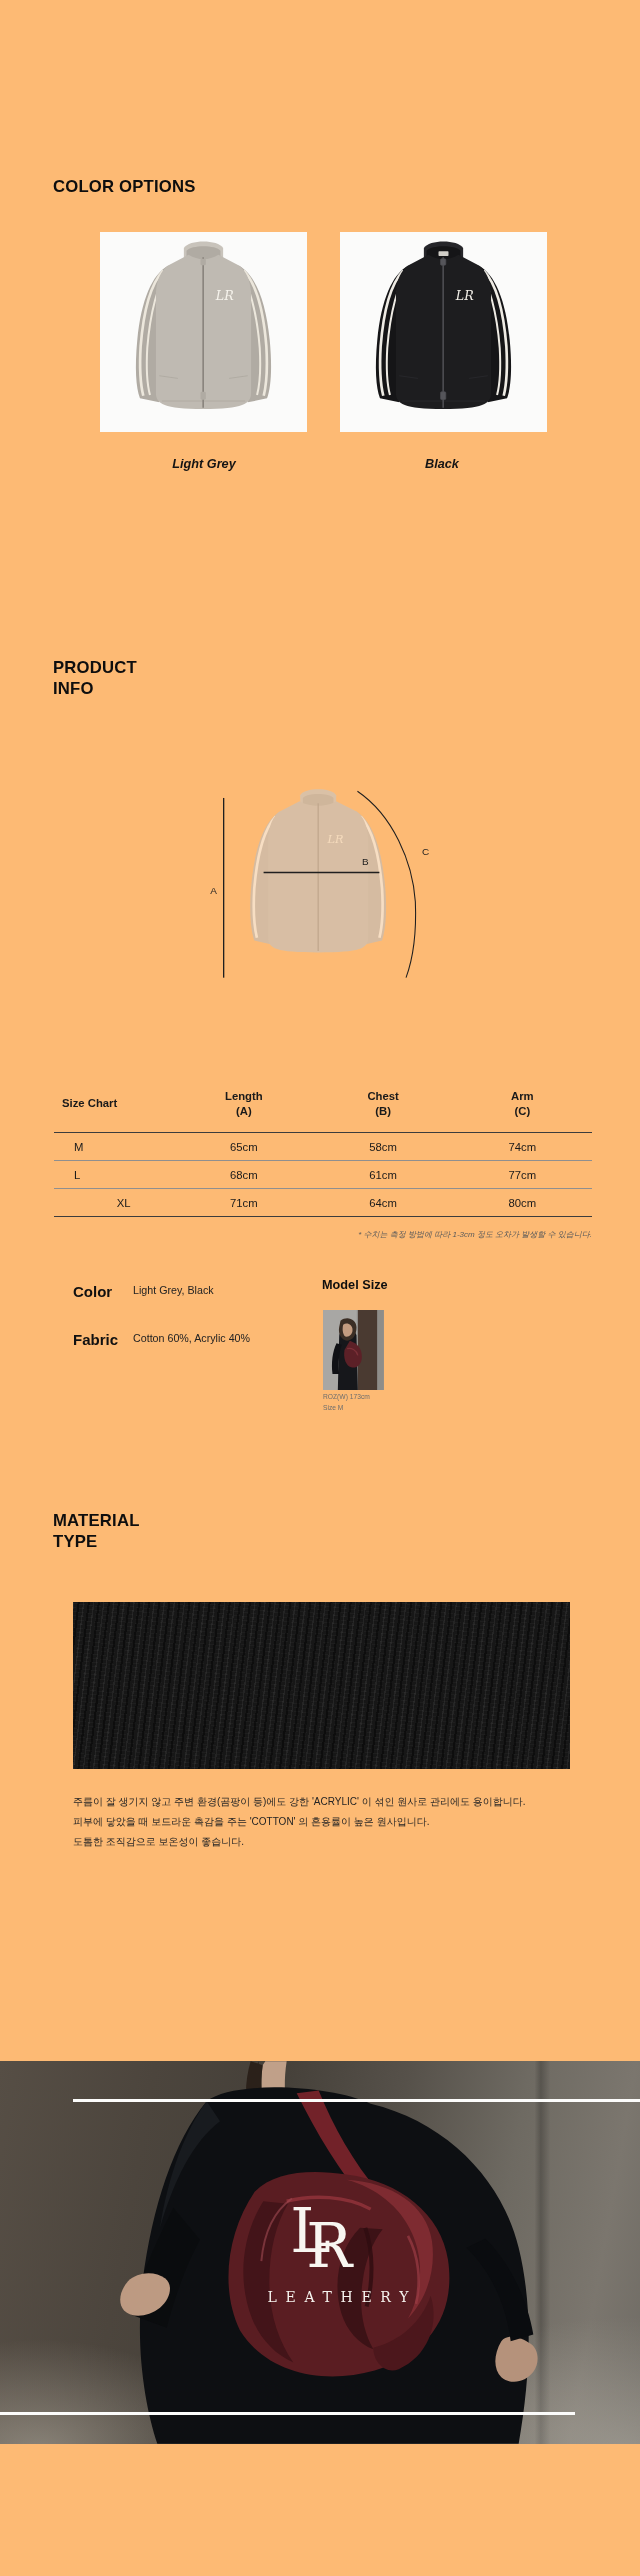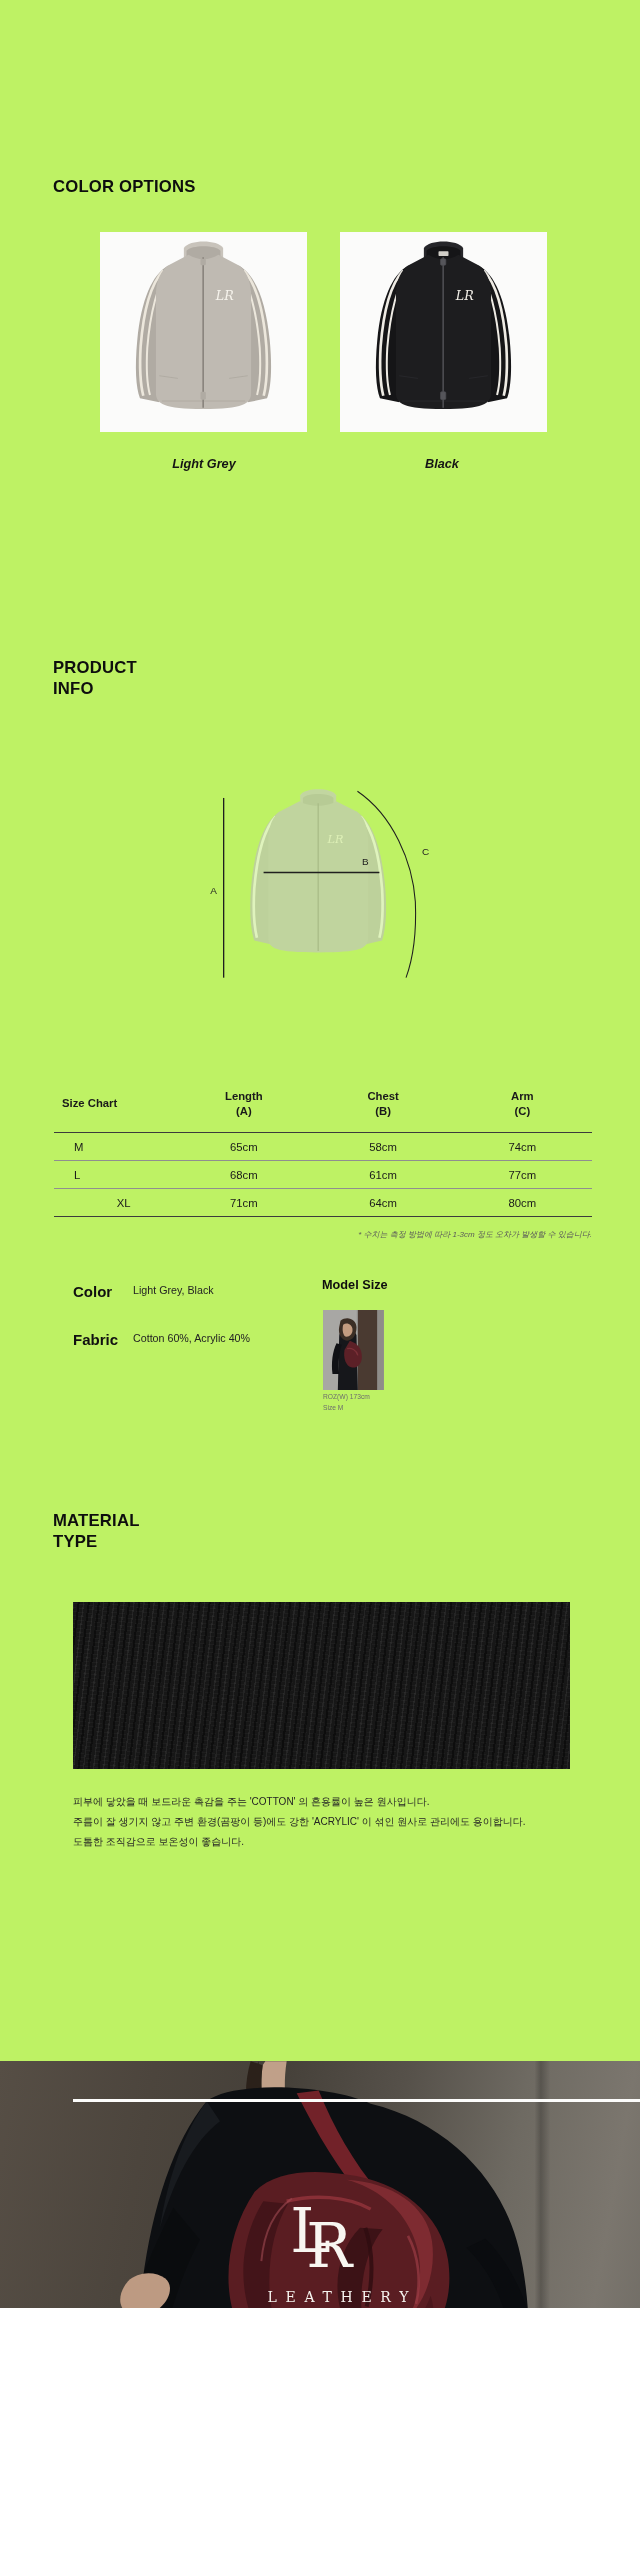--- a/index.html
+++ b/index.html
@@ -1,16 +1,16 @@
 <!DOCTYPE html>
 <html style="font-size:10.7px"><head>
 <meta charset="utf-8">
 <style>
   html,body{margin:0;padding:0;background:#ffffff;}
-  .canvas{position:relative;width:640px;height:2308px;background:#bef264;overflow:hidden;
+  .canvas{position:relative;width:640px;height:2576px;background:#fdba74;overflow:hidden;
           font-family:"Liberation Sans","DejaVu Sans",sans-serif;color:#111;}
   .abs{position:absolute;}
   .sec-heading{font-size:16.7px;font-weight:800;line-height:20.7px;letter-spacing:0.2px;color:#0e0e0e;margin:0;}
   
   .photo{background:#fbfbfa;}
   .color-label{font-size:12.7px;font-weight:700;color:#141414;text-align:center;width:160px;font-style:italic;}
   .jacket-grey .j-body{fill:#bfbab2}.jacket-grey .j-shade{fill:#b0aba3}
   .jacket-grey .j-collar{fill:#c8c3bb}.jacket-grey .j-stripe{stroke:#ece7dc}
   .jacket-grey .j-zip{stroke:#8a857e}.jacket-grey .j-logo{fill:#f6f3ec}
   .jacket-grey .j-rib{stroke:#a9a49c}
@@ -197,22 +197,22 @@
   <div class="abs model-caption" style="left:323px;top:1403px;">Size M</div>
 
   <h2 class="abs sec-heading" style="left:53px;top:1511px;">
     <span>MATERIAL</span><br>
     <span>TYPE</span>
   </h2>
 
   <div class="abs texture" style="left:73px;top:1602px;width:497px;height:167px;"></div>
 
   <div class="abs material-text" style="left:73px;top:1792px;width:527px;">
+    <div>주름이 잘 생기지 않고 주변 환경(곰팡이 등)에도 강한 'ACRYLIC' 이 섞인 원사로 관리에도 용이합니다.</div>
     <div>피부에 닿았을 때 보드라운 촉감을 주는 'COTTON' 의 혼용률이 높은 원사입니다.</div>
-    <div>주름이 잘 생기지 않고 주변 환경(곰팡이 등)에도 강한 'ACRYLIC' 이 섞인 원사로 관리에도 용이합니다.</div>
     <div>도톰한 조직감으로 보온성이 좋습니다.</div>
   </div>
 
   <div class="abs hero" style="left:0;top:2061px;">
     <svg viewBox="0 0 960 574" width="640" height="383" style="position:absolute;left:0;top:0;">
       <path d="M388,0 C372,34 368,70 382,100 C360,160 330,170 310,250 L330,260 C340,200 360,180 380,150 Z" fill="#241c17"></path>
       <path d="M394,6 C390,36 392,62 402,86 L432,76 C426,52 426,26 430,0 L398,0 Z" fill="#c0a089"></path>
       <path d="M398,70 C406,76 418,76 426,72 L424,82 L400,80 Z" fill="#8d5a50"></path>
       <path d="M402,86 C392,62 390,36 394,6 L376,0 C366,34 366,70 380,102 Z" fill="#2b211a"></path>
       <path d="M310,60 C260,120 228,220 214,330 C202,430 218,520 236,574 L778,574 C796,470 800,370 778,280 C754,180 672,92 556,64 C496,36 352,28 310,60 Z" fill="#0d0f12"></path>

